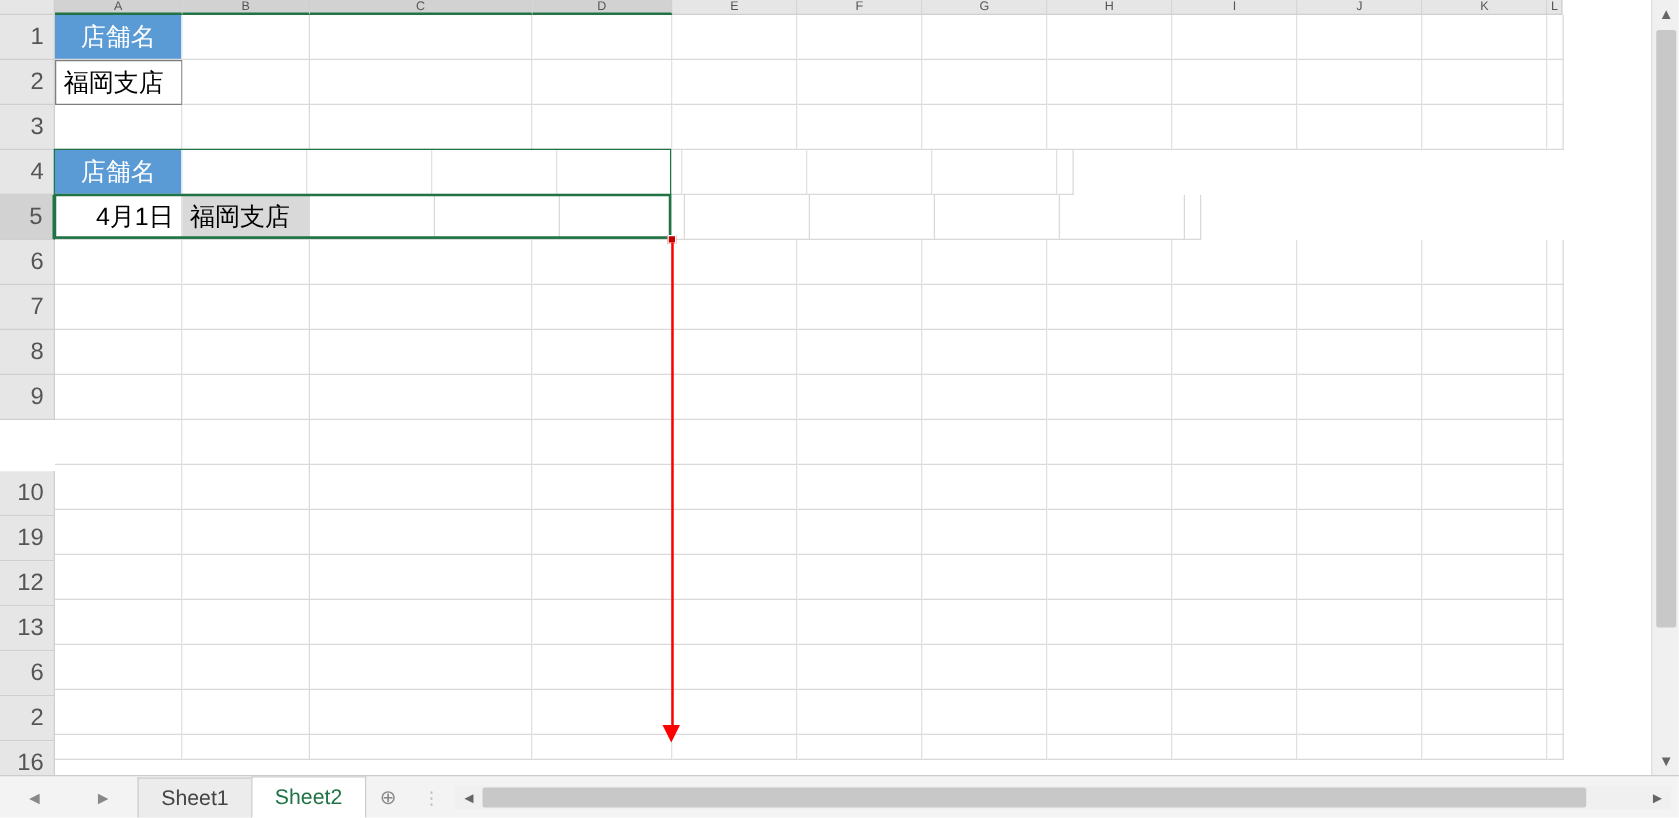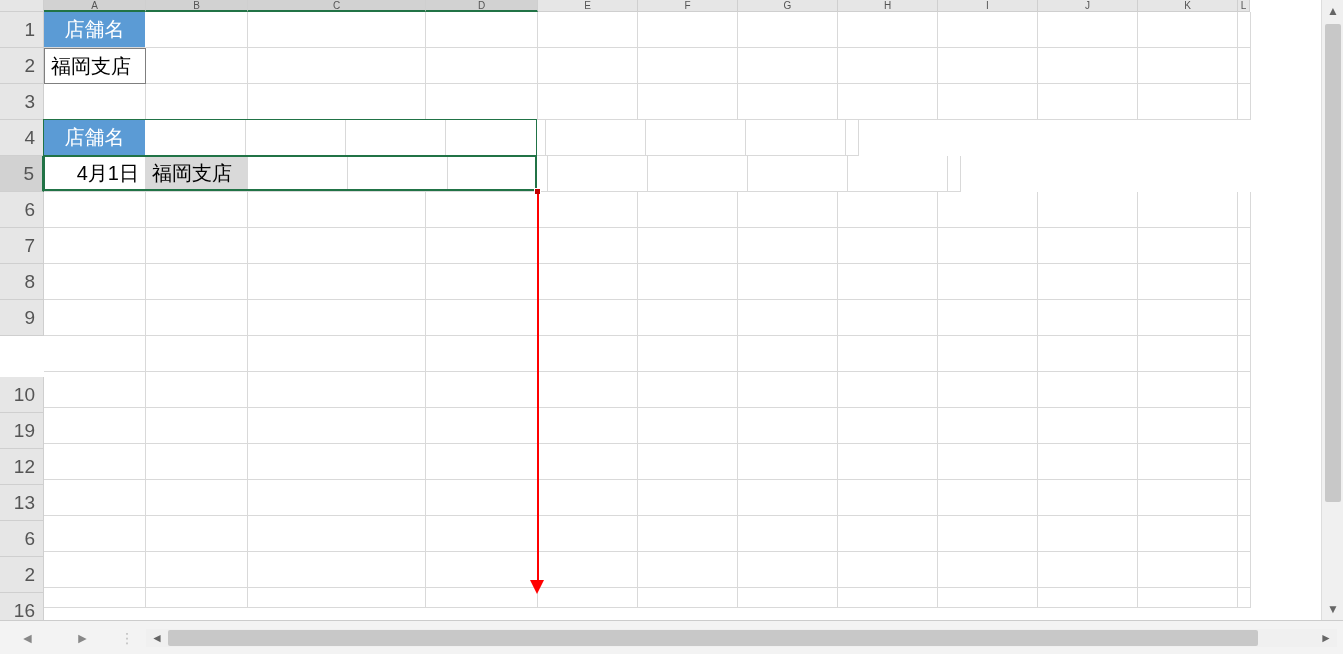--- a/index.html
+++ b/index.html
@@ -327,20 +327,25 @@
     <div class="thumb"></div>
     <div class="down" style="position:absolute;bottom:0;">▼</div>
   </div>
 </div>
 
 <div class="tab-bar">
   <div class="tab-nav">
     <span>◄</span>
     <span>►</span>
   </div>
+  <div class="tabs">
+    <div class="tab">Sheet1</div>
+    <div class="tab active">Sheet2</div>
+    <div class="tab add">⊕</div>
+  </div>
   <div class="hscroll-area">
     <span class="grip">⋮</span>
     <div class="hscroll">
       <div class="btn">◄</div>
       <div class="track">
         <div class="thumb"></div>
       </div>
       <div class="btn">►</div>
     </div>
   </div>

